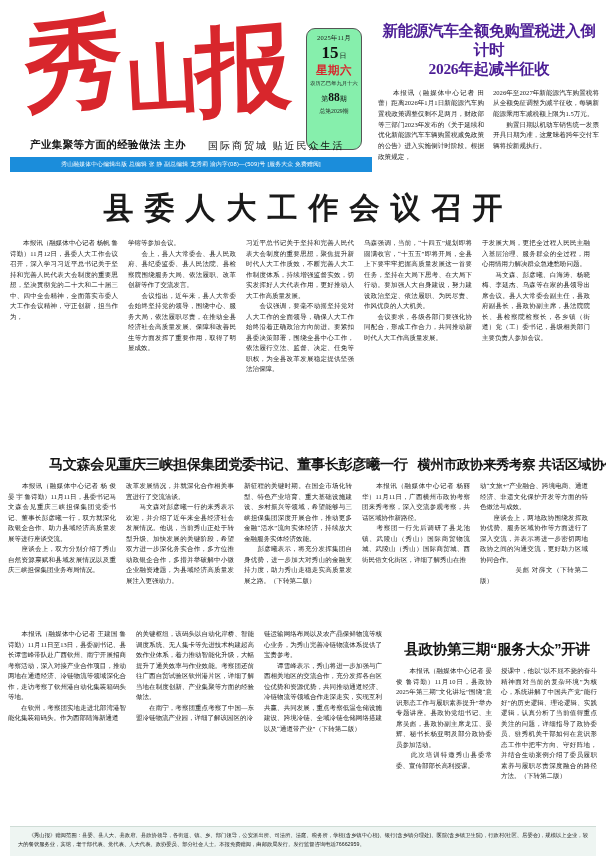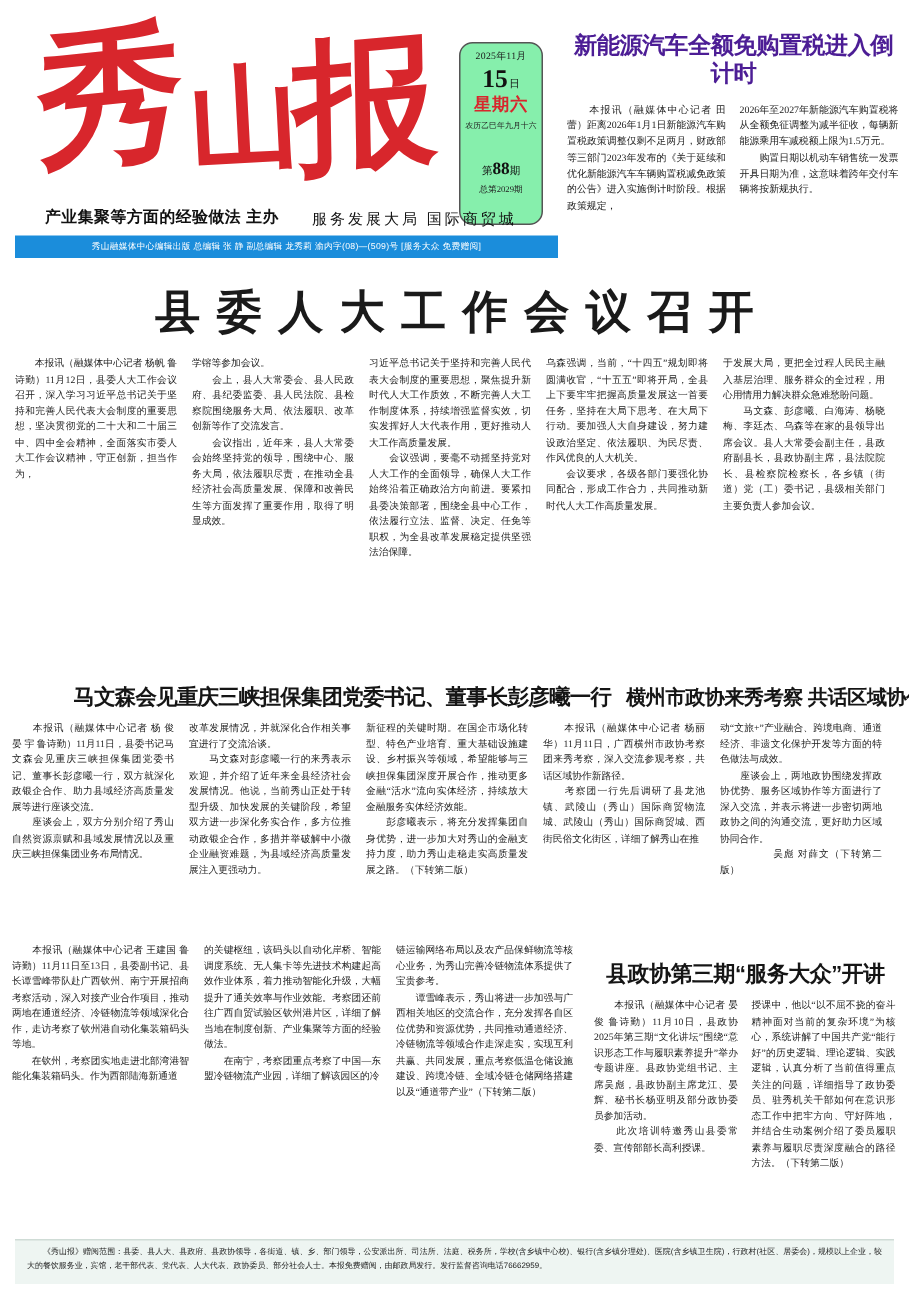--- a/index.html
+++ b/index.html
@@ -26,21 +26,21 @@
     box-sizing:border-box;
     display:flex;flex-direction:column;align-items:center;justify-content:flex-start;
     padding-top:5px;
     background:#86efac;
   }
   .db-ym{font-size:6.5px;letter-spacing:.2px;color:#1a1a1a;line-height:1.1;}
   .db-day{font-size:17px;font-weight:bold;line-height:1.15;margin-top:2px;color:#111;}
   .db-day .u{font-size:7px;font-weight:normal;margin-left:1px;}
   .db-week{font-size:11.5px;font-weight:bold;color:#d8262c;line-height:1.2;margin-top:1px;letter-spacing:.5px;}
   .db-lunar{font-size:5.2px;color:#222;margin-top:3px;letter-spacing:.1px;}
-  .db-issue{font-size:7px;margin-top:20px;color:#111;}
+  .db-issue{font-size:7px;margin-top:4px;color:#111;}
   .db-issue b{font-size:11.5px;}
   .db-total{font-size:5.8px;margin-top:3px;color:#222;}
 
   .sponsor{
     position:absolute;left:30px;top:138px;font-size:10.5px;font-weight:bold;
     letter-spacing:.4px;color:#111;font-family:"Liberation Sans","DejaVu Sans",sans-serif;
   }
   .slogan{
     position:absolute;left:208px;top:139px;font-size:10px;color:#111;letter-spacing:2px;
   }
@@ -138,27 +138,28 @@
     <div class="datebox">
       <div class="db-ym">2025年11月</div>
       <div class="db-day"><span>15</span><span class="u">日</span></div>
       <div class="db-week">星期六</div>
       <div class="db-lunar">农历乙巳年九月十六</div>
       <div class="db-issue"><span>第</span><b>88</b><span>期</span></div>
       <div class="db-total">总第2029期</div>
     </div>
 
     <div class="sponsor">产业集聚等方面的经验做法 主办</div>
-    <div class="slogan">服务发展大局  国际商贸城</div>
+    <div class="slogan">国际商贸城  贴近民众生活</div>
     <div class="bluebar">秀山融媒体中心编辑出版  总编辑 张 静  副总编辑 龙秀莉  渝内字(08)—(509)号 [服务大众 免费赠阅]</div>
   </div>
 
   <div class="topright">
     <div class="tr-head">
       <div>新能源汽车全额免购置税进入倒计时</div>
+      <div>2026年起减半征收</div>
     </div>
     <div class="tr-body">
       <div class="tr-col">　　本报讯（融媒体中心记者 田 蕾）距离2026年1月1日新能源汽车购置税政策调整仅剩不足两月，财政部等三部门2023年发布的《关于延续和优化新能源汽车车辆购置税减免政策的公告》进入实施倒计时阶段。根据政策规定，</div>
       <div class="tr-col">
           <div>2026年至2027年新能源汽车购置税将从全额免征调整为减半征收，每辆新能源乘用车减税额上限为1.5万元。</div>
           <div>　　购置日期以机动车销售统一发票开具日期为准，这意味着跨年交付车辆将按新规执行。</div>
         </div>
     </div>
   </div>
 

